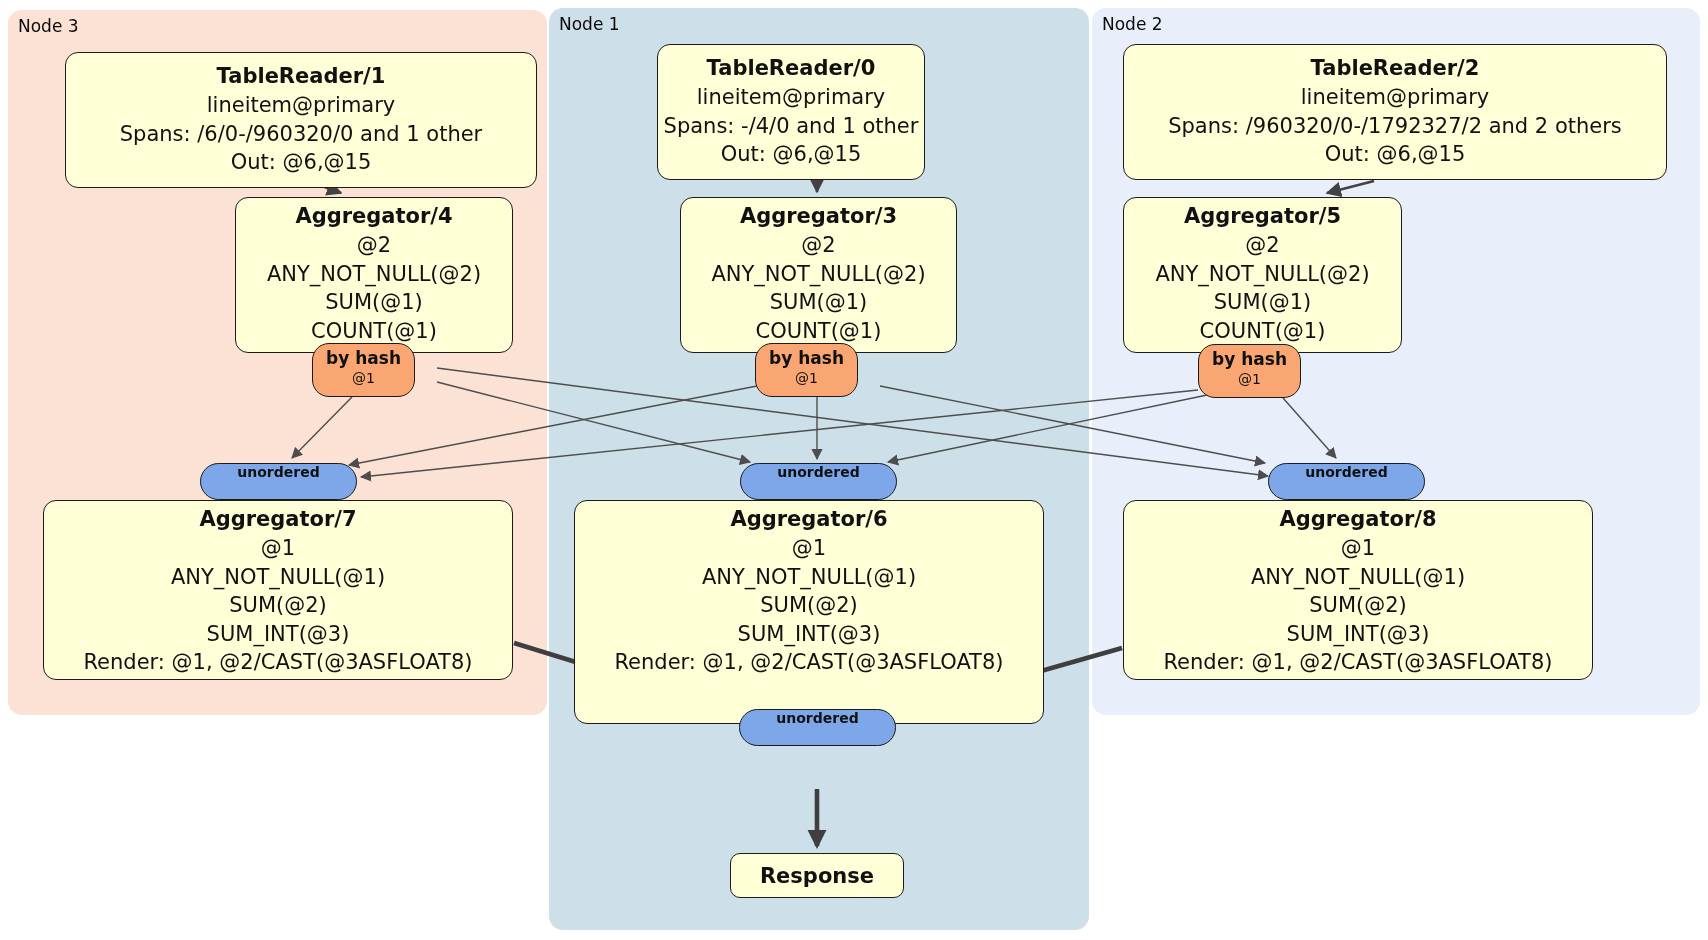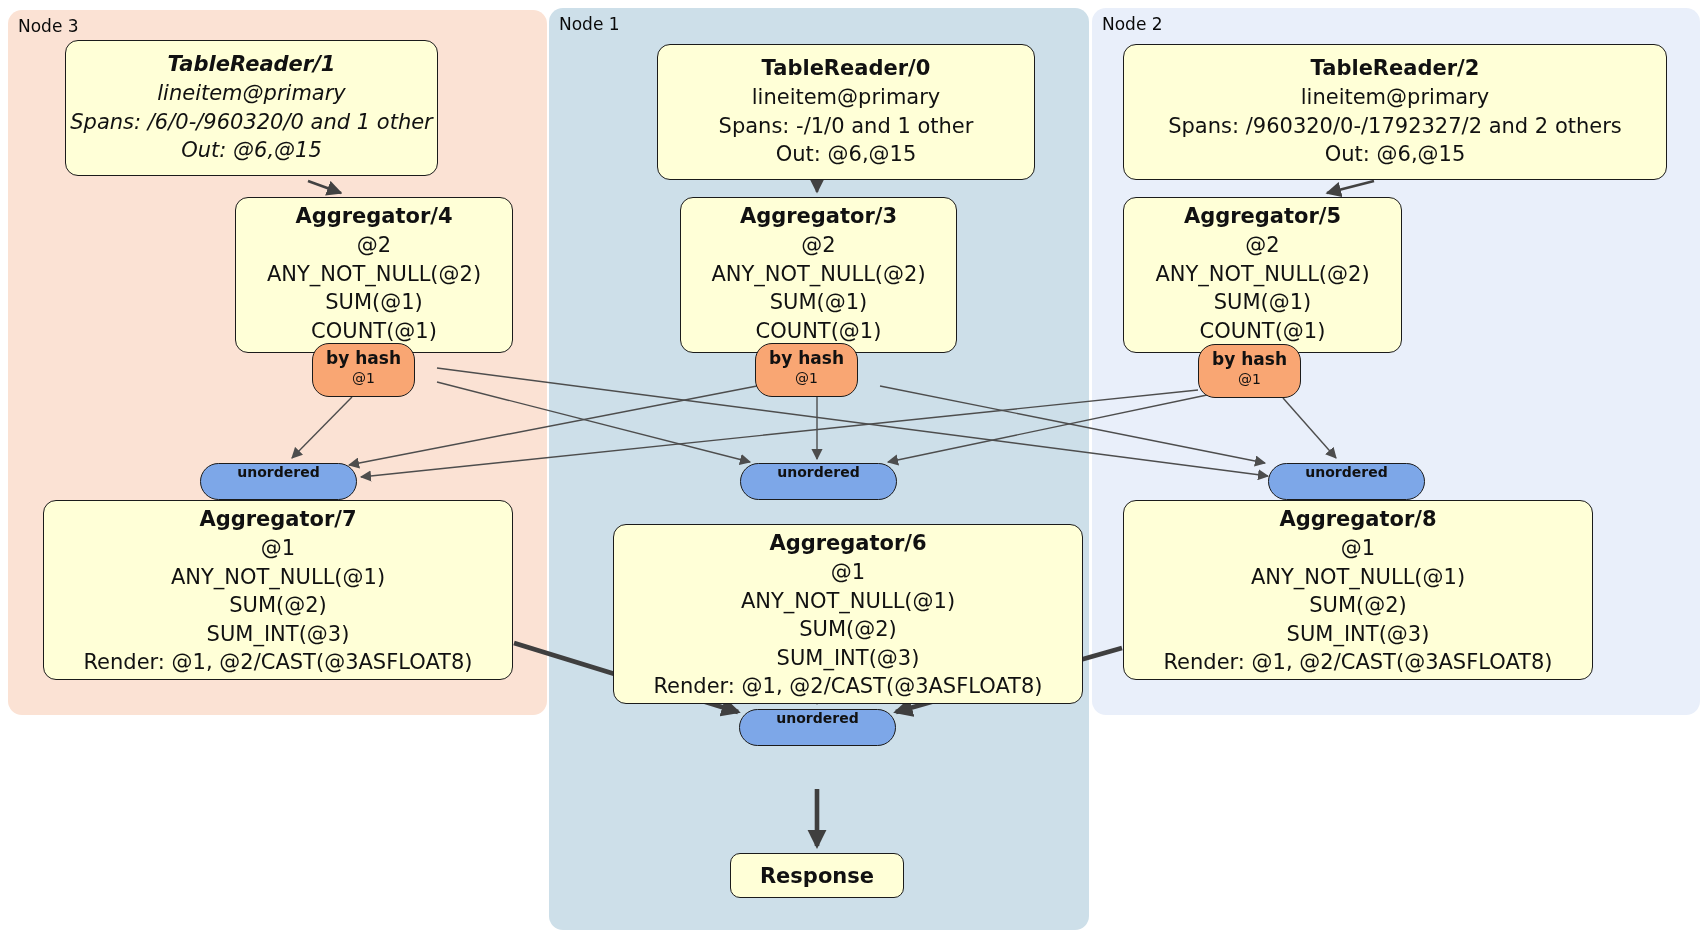--- a/index.html
+++ b/index.html
@@ -86,30 +86,30 @@
     </g>
 
     <g>
       <line class="e-thick" x1="514" y1="643" x2="738" y2="712" marker-end="url(#ah-l)"></line>
       <line class="e-thick" x1="817" y1="679" x2="817" y2="702" marker-end="url(#ah-l)"></line>
       <line class="e-thick" x1="1122" y1="648" x2="896" y2="712" marker-end="url(#ah-l)"></line>
       <line class="e-thick" x1="817" y1="789" x2="817" y2="846" marker-end="url(#ah-l)"></line>
     </g>
   </svg>
 
-  <div class="pbox tr" style="left:65px;top:40px;width:373px;height:136px;font-style:italic;">
+  <div class="pbox tr" style="left:65px;top:52px;width:472px;height:136px;">
     <div class="ptitle">TableReader/1</div>
     <div class="pline">lineitem@primary</div>
     <div class="pline">Spans: /6/0-/960320/0 and 1 other</div>
     <div class="pline">Out: @6,@15</div>
   </div>
-  <div class="pbox tr" style="left:657px;top:44px;width:378px;height:136px;">
+  <div class="pbox tr" style="left:657px;top:44px;width:268px;height:136px;">
     <div class="ptitle">TableReader/0</div>
     <div class="pline">lineitem@primary</div>
-    <div class="pline">Spans: -/1/0 and 1 other</div>
+    <div class="pline">Spans: -/4/0 and 1 other</div>
     <div class="pline">Out: @6,@15</div>
   </div>
   <div class="pbox tr" style="left:1123px;top:44px;width:544px;height:136px;">
     <div class="ptitle">TableReader/2</div>
     <div class="pline">lineitem@primary</div>
     <div class="pline">Spans: /960320/0-/1792327/2 and 2 others</div>
     <div class="pline">Out: @6,@15</div>
   </div>
 
   <div class="pbox agg" style="left:235px;top:197px;width:278px;height:156px;">
@@ -158,21 +158,21 @@
   </div>
 
   <div class="pbox agg" style="left:43px;top:500px;width:470px;height:180px;">
     <div class="ptitle">Aggregator/7</div>
     <div class="pline">@1</div>
     <div class="pline">ANY_NOT_NULL(@1)</div>
     <div class="pline">SUM(@2)</div>
     <div class="pline">SUM_INT(@3)</div>
     <div class="pline">Render: @1, @2/CAST(@3ASFLOAT8)</div>
   </div>
-  <div class="pbox agg" style="left:613px;top:500px;width:470px;height:180px;margin-top:24px;">
+  <div class="pbox agg" style="left:574px;top:500px;width:470px;height:224px;">
     <div class="ptitle">Aggregator/6</div>
     <div class="pline">@1</div>
     <div class="pline">ANY_NOT_NULL(@1)</div>
     <div class="pline">SUM(@2)</div>
     <div class="pline">SUM_INT(@3)</div>
     <div class="pline">Render: @1, @2/CAST(@3ASFLOAT8)</div>
   </div>
   <div class="pbox agg" style="left:1123px;top:500px;width:470px;height:180px;">
     <div class="ptitle">Aggregator/8</div>
     <div class="pline">@1</div>

